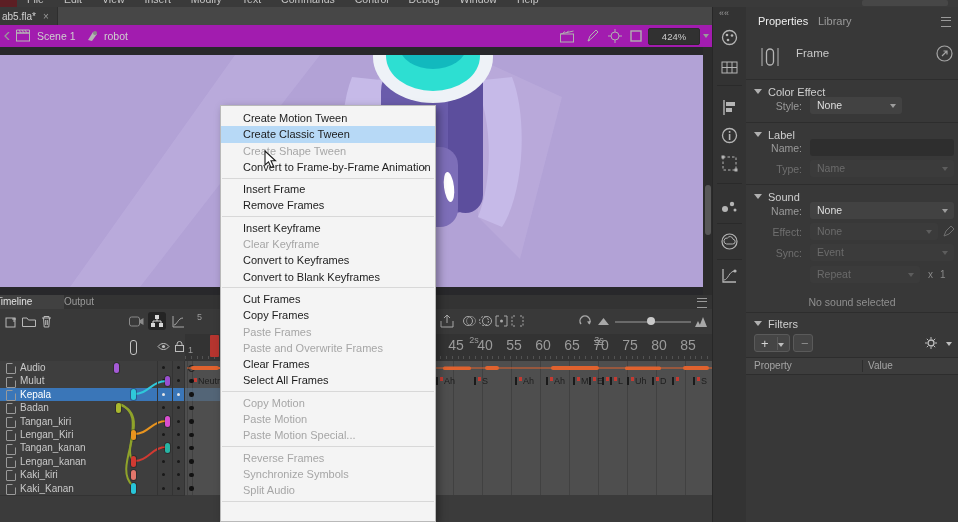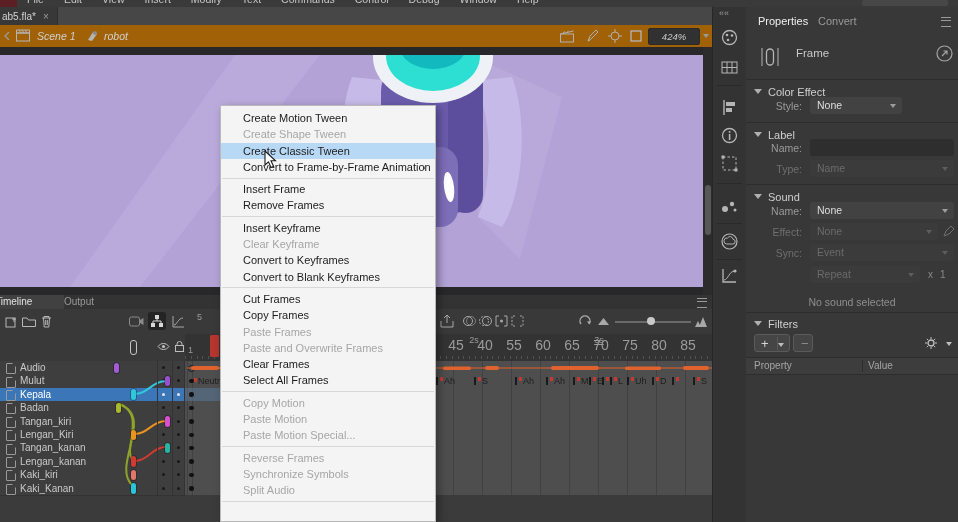--- a/index.html
+++ b/index.html
@@ -11,21 +11,21 @@
   #menubar .logo{position:absolute;left:0;top:0;width:17px;height:7px;background:#5c1f24;}
   #menubar .items{position:absolute;left:17px;top:-8px;display:flex;}
   #menubar .mi{color:#c6c6c6;font-size:10.5px;padding:0 10px;line-height:14px;}
   #menubar .ws{position:absolute;left:862px;top:0;width:86px;height:6px;background:#474747;border-radius:2px;}
   
   #tabbar{left:0;top:7px;width:712px;height:18px;background:#474747;border-bottom:1px solid #2e2e2e;}
   #doctab{position:absolute;left:0;top:0;height:18px;background:#383838;display:flex;align-items:center;padding:0 8px 0 2px;border-right:1px solid #2e2e2e;}
   #doctab .t{color:#d2d2d2;font-size:10px;}
   #doctab .x{color:#9a9a9a;font-size:10px;margin-left:7px;}
   
-  #editbar{left:0;top:25px;width:712px;height:22px;background:#a16207;font-style:italic;}
+  #editbar{left:0;top:25px;width:712px;height:22px;background:#a21caf;}
   #editbar .lbl{position:absolute;top:5px;color:#cfcfcf;font-size:10.5px;}
   .zoombox{position:absolute;left:648px;top:3px;width:50px;height:15px;background:#313131;border:1px solid #2a2a2a;border-radius:2px;color:#cccccc;font-size:9.5px;text-align:center;line-height:15px;}
   .zchev{position:absolute;left:703px;top:9px;width:0;height:0;border-left:3.5px solid transparent;border-right:3.5px solid transparent;border-top:4px solid #9a9a9a;}
   
   #stagewrap{left:0;top:47px;width:712px;height:248px;background:#28282b;}
   #stage{position:absolute;left:0;top:8px;width:703px;height:232px;}
   #vscroll{position:absolute;left:703px;top:0;width:9px;height:248px;background:#2c2c2c;}
   #vscroll .thumb{position:absolute;left:1.5px;top:138px;width:6px;height:50px;background:#585858;border-radius:3px;}
   
   #timeline{left:0;top:295px;width:712px;height:227px;background:#333;}
@@ -494,22 +494,22 @@
         </div>
         <div class="vline" style="left: 157px; top: 0px; height: 134px; z-index: 8;"></div>
         <div class="vline" style="left: 172px; top: 0px; height: 134px; z-index: 8;"></div>
         <div class="vline" style="left: 184px; top: 0px; height: 134px; z-index: 8;"></div>
       </div>
   </div>
 
   <div id="ctxmenu" class="abs">
       <div id="ctx-items">
         <div class="ci"><span>Create Motion Tween</span></div>
+        <div class="ci hl" style="background: rgb(183, 217, 246);"><span>Create Classic Tween</span></div>
         <div class="ci dis"><span>Create Shape Tween</span></div>
-        <div class="ci hl" style="background: rgb(183, 217, 246);"><span>Create Classic Tween</span></div>
         <div class="ci"><span>Convert to Frame-by-Frame Animation</span><span class="sub">›</span></div>
         <div class="csep"></div>
         <div class="ci"><span>Insert Frame</span></div>
         <div class="ci"><span>Remove Frames</span></div>
         <div class="csep"></div>
         <div class="ci"><span>Insert Keyframe</span></div>
         <div class="ci dis"><span>Clear Keyframe</span></div>
         <div class="ci"><span>Convert to Keyframes</span></div>
         <div class="ci"><span>Convert to Blank Keyframes</span></div>
         <div class="csep"></div>
@@ -577,21 +577,21 @@
     <div class="dsep" style="top:252px"></div>
     <svg class="dicon" style="top:260px" viewBox="0 0 17 17">
       <path d="M2,2 V15 H15" stroke="#b5b5b5" fill="none" stroke-width="1.3"></path>
         <path d="M3,13 C7,13 8,4 14,4" stroke="#b5b5b5" fill="none"></path>
         <circle cx="14" cy="4" r="1.6" fill="#b5b5b5"></circle>
     </svg>
   </div>
 
   <div id="props" class="abs">
     <span class="ptab" style="left:12px;color:#efefef">Properties</span>
-    <span class="ptab" style="left:72px;color:#9a9a9a">Convert</span>
+    <span class="ptab" style="left:72px;color:#9a9a9a">Library</span>
     <div class="hamb abs" style="left:195px;top:10px"></div>
 
     <svg class="abs" style="left:14px;top:38px" width="20" height="24">
       <path d="M2,3 V21 M18,3 V21" stroke="#b5b5b5"></path>
       <rect x="6.5" y="4" width="7" height="16" rx="3.5" fill="none" stroke="#b5b5b5" stroke-width="1.3"></rect>
     </svg>
     <span class="abs" style="left:50px;top:40px;color:#c8c8c8;font-size:11.5px">Frame</span>
     <svg class="abs" style="left:190px;top:38px" width="17" height="17">
       <circle cx="8.5" cy="8.5" r="7.5" fill="none" stroke="#a5a5a5" stroke-width="1.2"></circle>
       <path d="M6,11 L11,6 M7.5,6 H11 V9.5" stroke="#a5a5a5" fill="none" stroke-width="1.2"></path>

